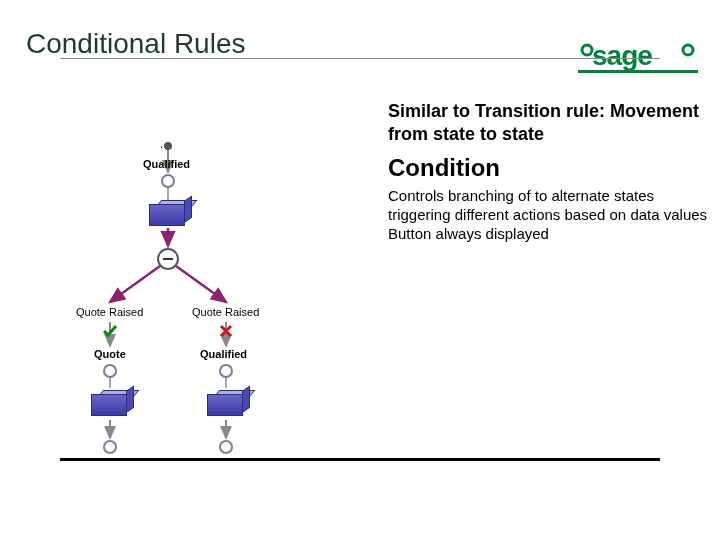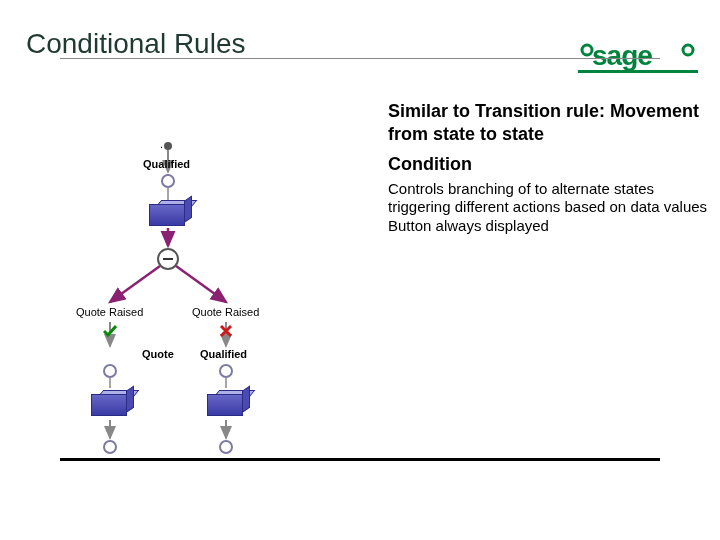--- a/index.html
+++ b/index.html
@@ -59,21 +59,21 @@
     line-height: 1.25;
     margin-left: 48px;
   }
   .text-col .h1 {
     font-weight: 700;
     font-size: 18px;
     margin-bottom: 2px;
   }
   .text-col .h2 {
     font-weight: 700;
-    font-size: 18px;
+    font-size: 24px;
     margin-top: 8px;
     margin-bottom: 4px;
   }
   .text-col .body {
     font-size: 15px;
     font-weight: 400;
   }
 
   .diagram {
     position: absolute;
@@ -220,21 +220,21 @@
       <svg width="14" height="14">
           <path d="M1 7 L5 11 L13 2" stroke="#0a8a0a" stroke-width="3" fill="none"></path>
         </svg>
     </div>
     <div class="cross" style="left:171px; top:182px;">
       <svg width="14" height="14">
           <path d="M2 2 L12 12 M12 2 L2 12" stroke="#cc1a1a" stroke-width="3" fill="none"></path>
         </svg>
     </div>
 
-    <div class="lbl bold" style="left:46px; top:206px;margin-left:48px;">Quote</div>
+    <div class="lbl bold" style="left:46px; top:206px;">Quote</div>
     <div class="ring" style="left:55px; top:222px;"></div>
     <div class="box3d" style="left:43px; top:248px;">
       <div class="top"></div>
         <div class="face"></div>
         <div class="side"></div>
     </div>
     <div class="ring" style="left:55px; top:298px;"></div>
 
     <div class="lbl bold" style="left:152px; top:206px;">Qualified</div>
     <div class="ring" style="left:171px; top:222px;"></div>

